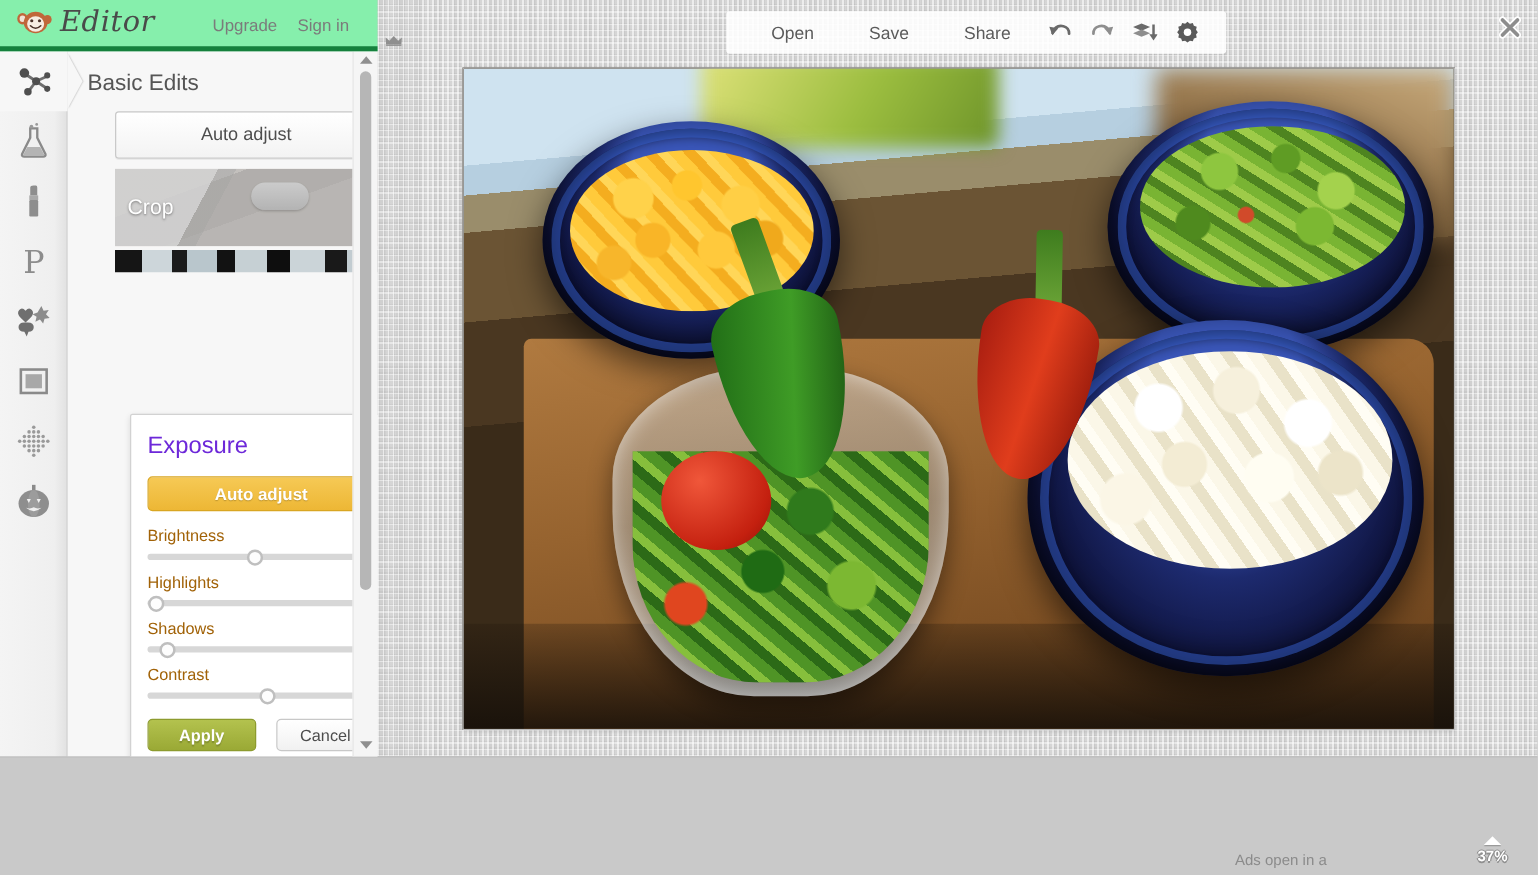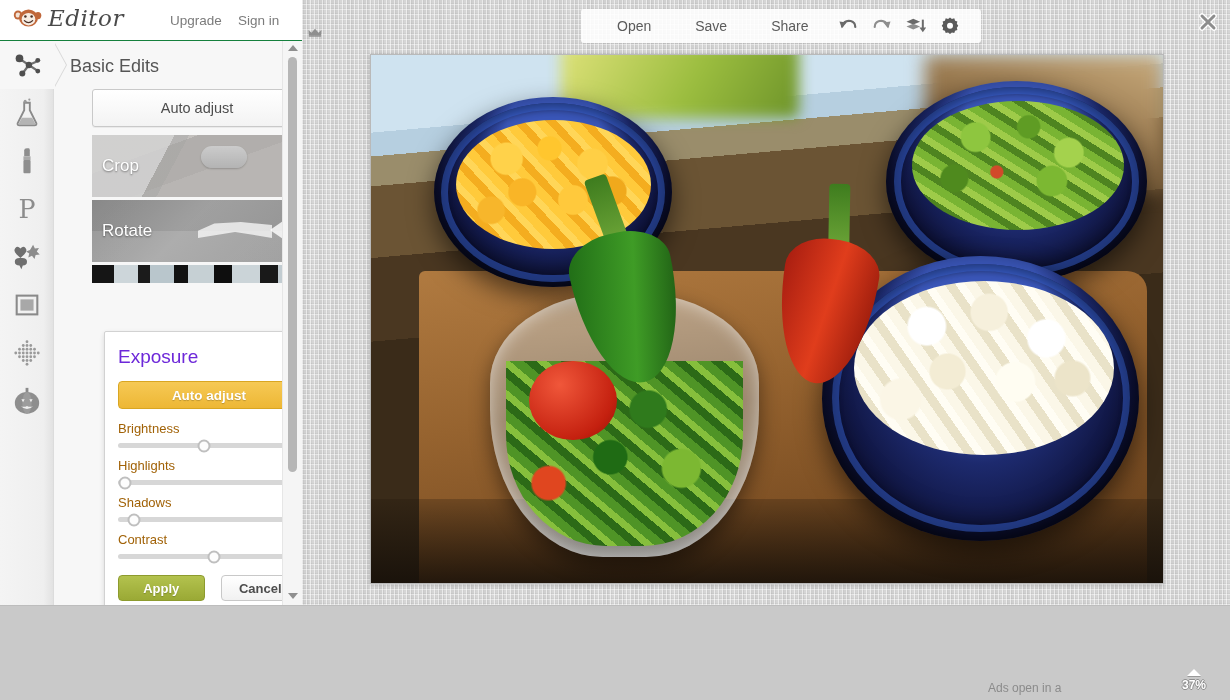--- a/index.html
+++ b/index.html
@@ -21,22 +21,22 @@
       repeating-linear-gradient(90deg, rgba(0,0,0,.02) 0 7px, rgba(255,255,255,.04) 7px 15px);
   }
 
   #workspace {
     position: absolute; left: 302px; top: 0; width: 928px; height: 605px;
   }
 
   
   #header {
     position: absolute; left: 0; top: 0; width: 302px; height: 41px;
-    background: #ffffff;
-    border-bottom: 1px solid #15803d;
+    background: #86efac;
+    border-bottom: 4px solid #15803d;
     z-index: 30;
     text-decoration: underline;
   }
   #logo-wrap {
     position: absolute; left: 12px; top: 5px;
     display: flex; align-items: center; gap: 6px;
   }
   #logo-text {
     font-family: "DejaVu Serif", serif;
     font-style: italic;
@@ -194,21 +194,21 @@
     background: linear-gradient(#b3c24e,#9aa935);
     border: 1px solid #8d9b2e; border-radius: 4px;
     color: #ffffff; font-size: 13px; font-weight: bold;
     text-shadow: 0 1px 1px rgba(0,0,0,.2);
     cursor: pointer;
   }
   .btn-cancel {
     width: 88px; height: 26px;
     background: linear-gradient(#ffffff,#f1f1f1);
     border: 1px solid #c8c8c8; border-radius: 4px;
-    color: #4d4d4d; font-size: 13px; cursor: pointer; font-weight: bold;
+    color: #4d4d4d; font-size: 13px; cursor: pointer;
   }
 
   
   #panel-scroll {
     position: absolute; left: 282px; top: 41px;
     width: 20px; height: 564px;
     background: #f5f5f5; border-left: 1px solid #e6e6e6;
     z-index: 18;
   }
   .sb-arrow {
@@ -541,24 +541,20 @@
 
     <div id="panel-body">
       <div class="auto-adjust-outline">Auto adjust</div>
 
       <div class="thumb-tile">
         <div class="timg img-crop"></div>
         <div class="tshade"></div>
         <div class="tlabel">Crop</div>
       </div>
 
-      <div class="thumb-tile">
-        <div class="timg img-rotate"></div>
-        <div class="tlabel">Rotate</div>
-      </div>
 
       <div class="thumb-tile" style="height:18px;">
         <div class="timg img-strip"></div>
       </div>
 
       <div id="exposure-card">
         <div id="exposure-title">Exposure</div>
 
         <button class="btn-auto">Auto adjust</button>
 

